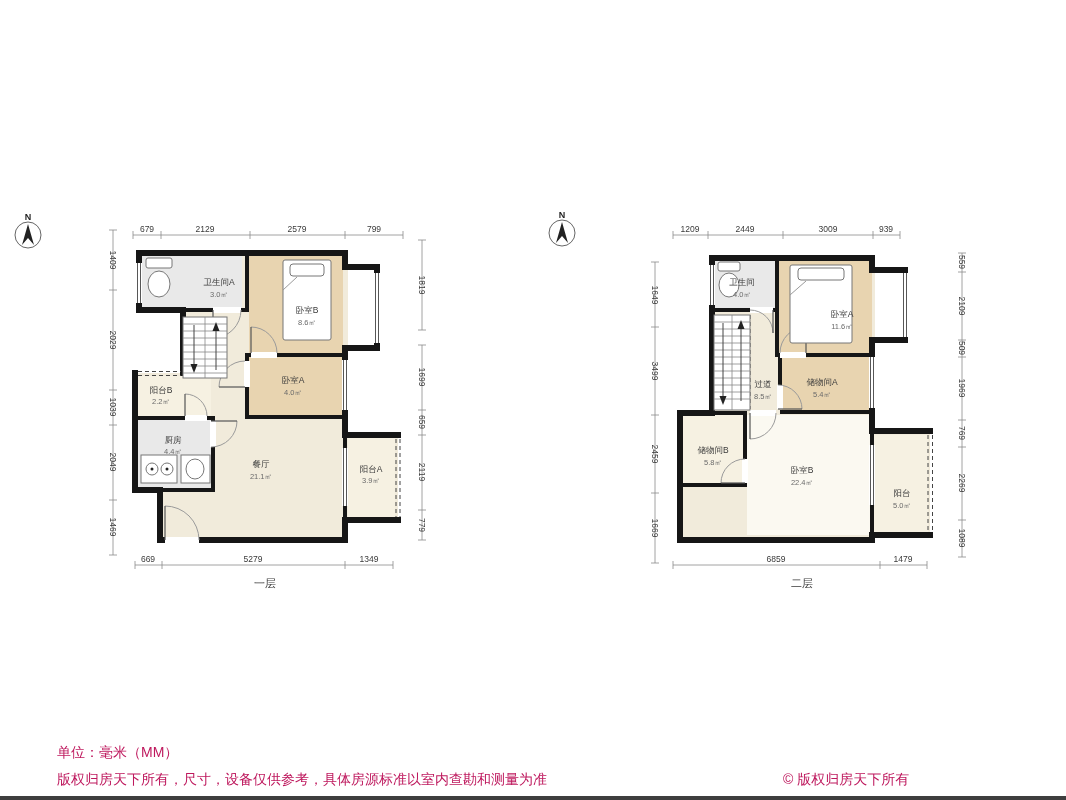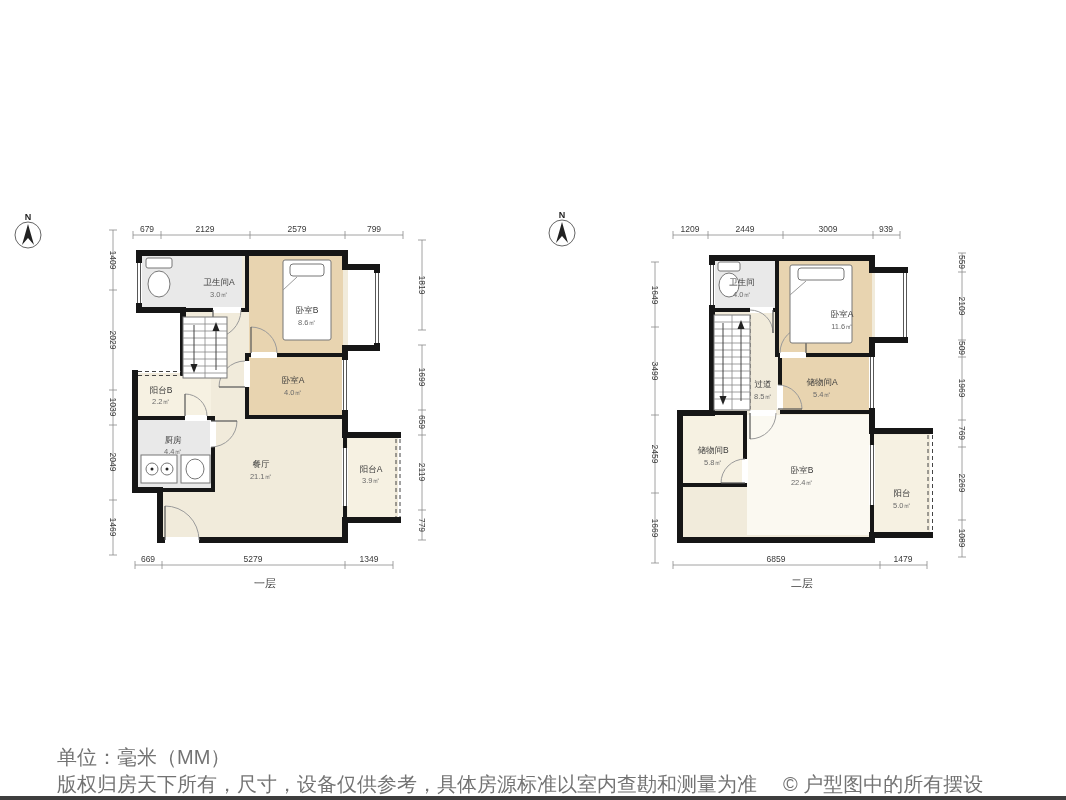--- a/index.html
+++ b/index.html
@@ -21,21 +21,21 @@
   .wline{stroke:#444;stroke-width:0.9;}
   .rail{stroke:#444;stroke-width:1;stroke-dasharray:4 3;fill:none;}
   .doorarc{stroke:#9a9a9a;stroke-width:1;fill:none;}
   .doorleaf{stroke:#555;stroke-width:1.2;}
   .fixt{stroke:#777;stroke-width:1;fill:#ffffff;}
   .tread{stroke:#888;stroke-width:0.8;}
   .arrowln{stroke:#444;stroke-width:1;fill:none;}
   .arrowhd{fill:#222;}
   .compass-circle{fill:none;stroke:#666;stroke-width:1;}
   .compass-n{font-size:9px;fill:#222;text-anchor:middle;font-weight:bold;}
-  .footer-text{position:absolute;font-size:20px;color:#737373;white-space:nowrap;}
+  .footer-text{position:absolute;font-size:14px;color:#be185d;white-space:nowrap;}
   .bottom-rule{position:absolute;left:0;bottom:0;width:100%;height:4px;background:#3e3e3e;}
 </style>
 </head>
 <body>
 
 <svg class="plan" style="left:6px;top:204px;" width="44" height="52" viewBox="0 0 44 52">
   <circle class="compass-circle" cx="22" cy="31" r="13"></circle>
   <text class="compass-n" x="22" y="16">N</text>
   <path class="arrowhd" d="M22,20 L16,41 L22,34 L28,41 Z"></path>
 </svg>
@@ -400,14 +400,14 @@
     <line class="dimtick" x1="297" y1="356" x2="297" y2="364"></line>
     <text class="dimt" x="146" y="357">6859</text>
     <text class="dimt" x="273" y="357">1479</text>
   </g>
 
   <text class="floorlab" x="172" y="382">二层</text>
 </svg>
 
 <div class="footer-text" style="left:57px;top:744px;">单位：毫米（MM）</div>
 <div class="footer-text" style="left:57px;top:771px;">版权归房天下所有，尺寸，设备仅供参考，具体房源标准以室内查勘和测量为准</div>
-<div class="footer-text" style="left:783px;top:771px;">© 户型图中的所有摆设</div>
+<div class="footer-text" style="left:783px;top:771px;">© 版权归房天下所有</div>
 <div class="bottom-rule"></div>
 
 </body></html>

